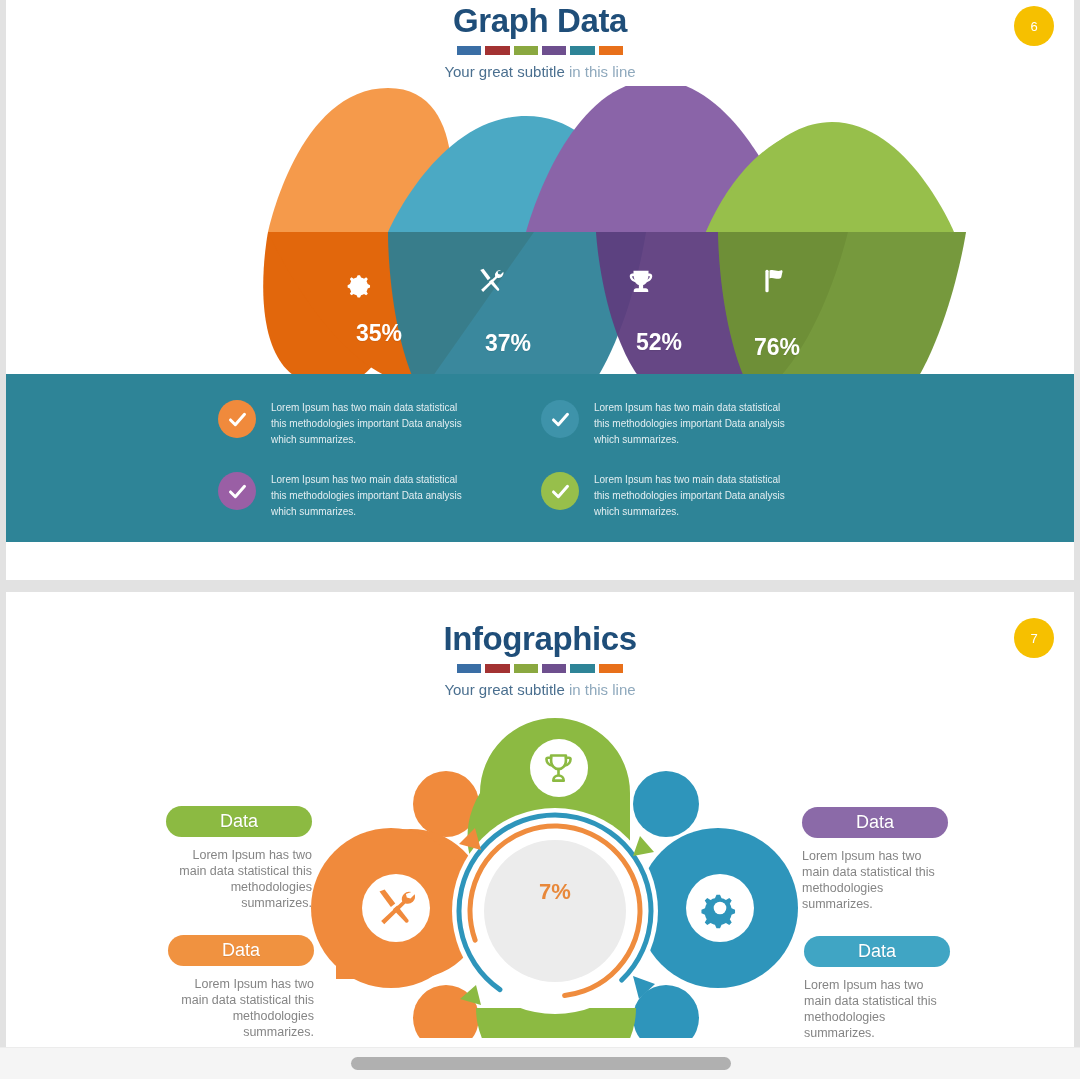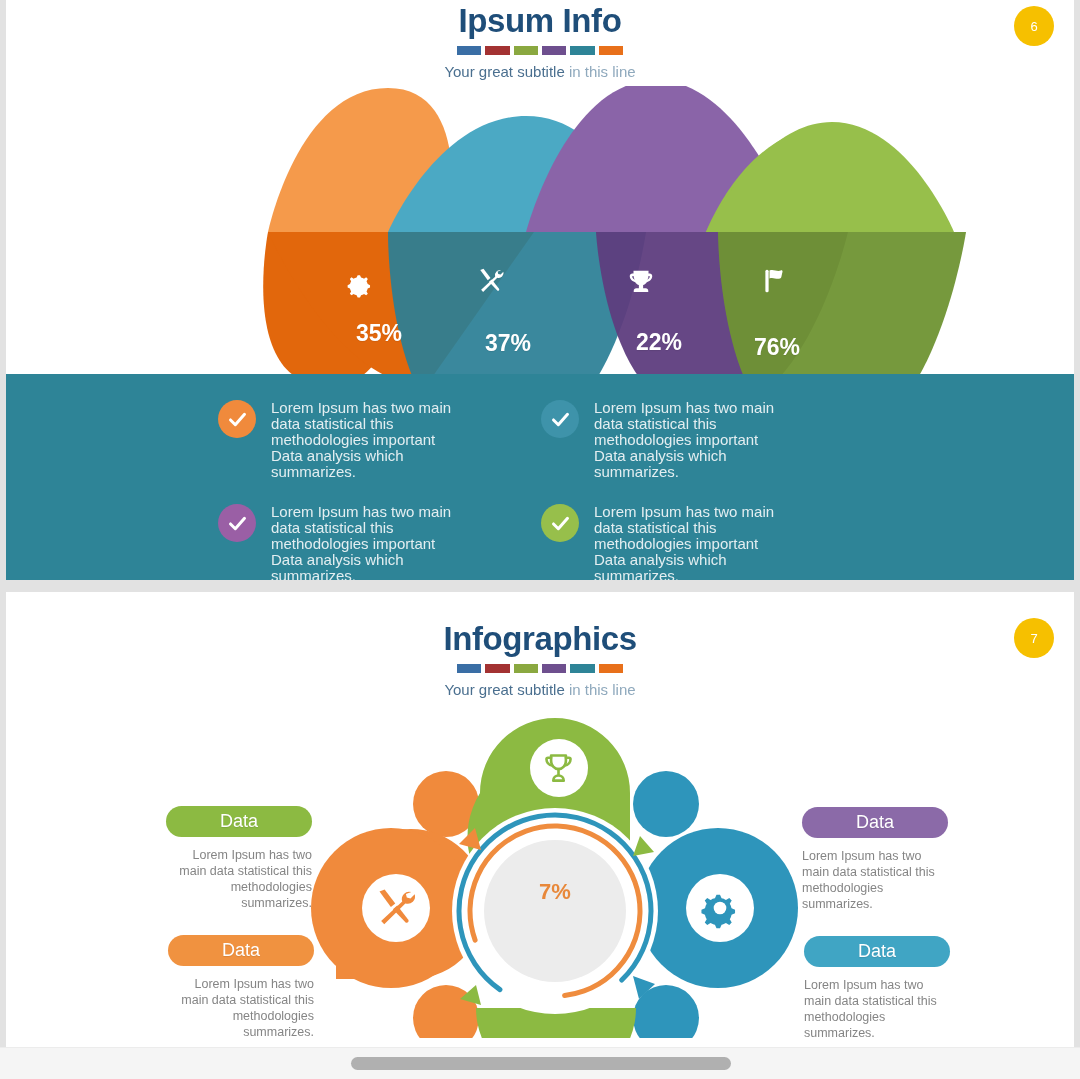--- a/index.html
+++ b/index.html
@@ -99,21 +99,21 @@
   .band-item { display: flex; gap: 15px; }
   .check-circle {
     flex: 0 0 auto;
     width: 38px; height: 38px;
     border-radius: 50%;
     display: flex; align-items: center; justify-content: center;
   }
   .check-circle svg { width: 21px; height: 21px; }
   .band-text {
     color: #e3eef1;
-    font-size: 15px;
+    font-size: 10px;
     line-height: 16px;
     max-width: 196px;
   }
 
   
   .circle-wrap {
     position: relative;
     width: 1068px;
     height: 330px;
     margin-top: 10px;
@@ -179,21 +179,21 @@
 </head>
 <body>
 
 <div class="viewport">
 
   <section class="slide" id="slide-6">
 
     <div class="page-badge" style="top:18px; right:20px;">6</div>
 
     <div class="hdr" style="padding-top:14px;">
-      <div class="hdr-title">Ipsum Info</div>
+      <div class="hdr-title">Graph Data</div>
       <div class="swatches">
         <span class="swatch" style="background:#3a6ea5"></span>
         <span class="swatch" style="background:#a33232"></span>
         <span class="swatch" style="background:#8aa840"></span>
         <span class="swatch" style="background:#6e4f8e"></span>
         <span class="swatch" style="background:#2e8497"></span>
         <span class="swatch" style="background:#e8701a"></span>
       </div>
       <div class="hdr-sub">
         <span>Your great subtitle</span>
@@ -253,21 +253,21 @@
 
       <div class="wave-icon" style="left:746px; top:172px;">
         <svg viewBox="0 0 24 24" width="30" height="30" fill="#ffffff">
           <rect x="4.3" y="3" width="2.6" height="18" rx="1.2"></rect>
           <path d="M7.6 3.6c3.4-1.3 6 1.2 9 0 .9-.4 1.6.2 1.4 1l-1 4.4c-.1.5-.5.9-1 1-2.9 1-5.4-1.2-8.4 0V3.6z"></path>
         </svg>
       </div>
 
       <div class="wave-pct" style="left:350px; top:234px;">35%</div>
       <div class="wave-pct" style="left:479px; top:244px;">37%</div>
-      <div class="wave-pct" style="left:630px; top:243px;">22%</div>
+      <div class="wave-pct" style="left:630px; top:243px;">52%</div>
       <div class="wave-pct" style="left:748px; top:248px;">76%</div>
     </div>
 
     <div class="teal-band" style="top:386px;">
       <div class="band-grid">
 
         <div class="band-item">
           <div class="check-circle" style="background:#f08a3c;">
             <svg viewBox="0 0 24 24" fill="none" stroke="#ffffff" stroke-width="3.4" stroke-linecap="round" stroke-linejoin="round">
                 <path d="M4 12.5l5.5 5.5L20 6"></path>

